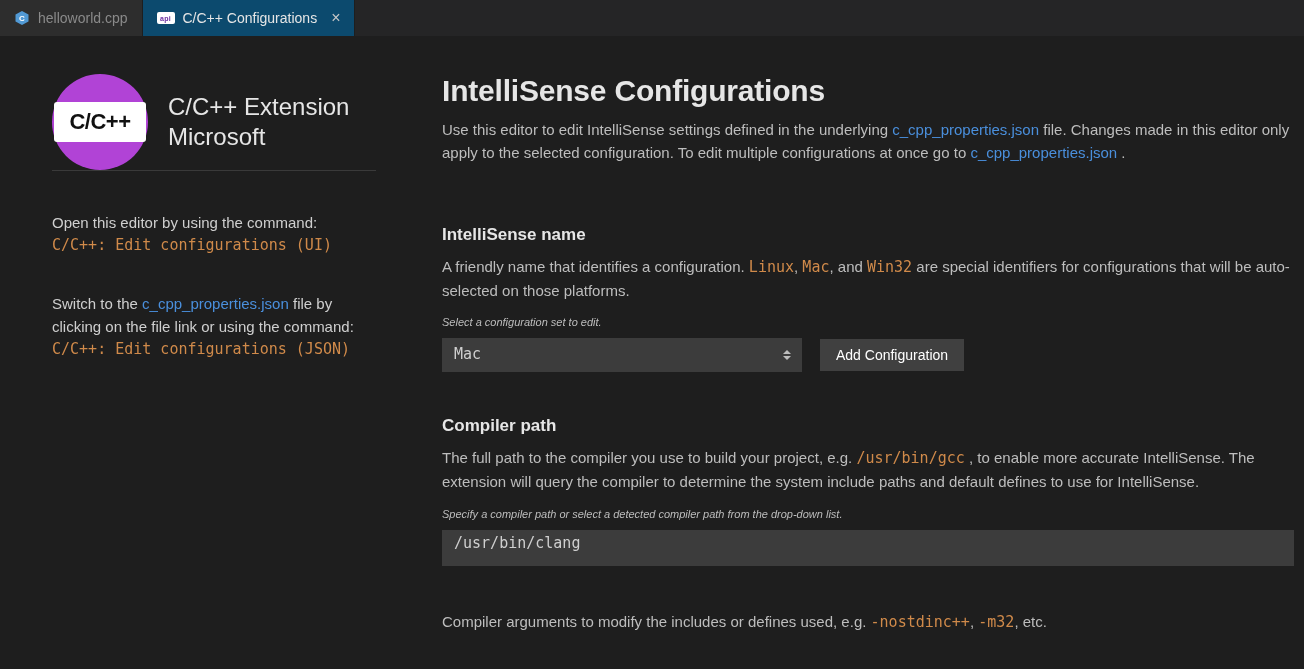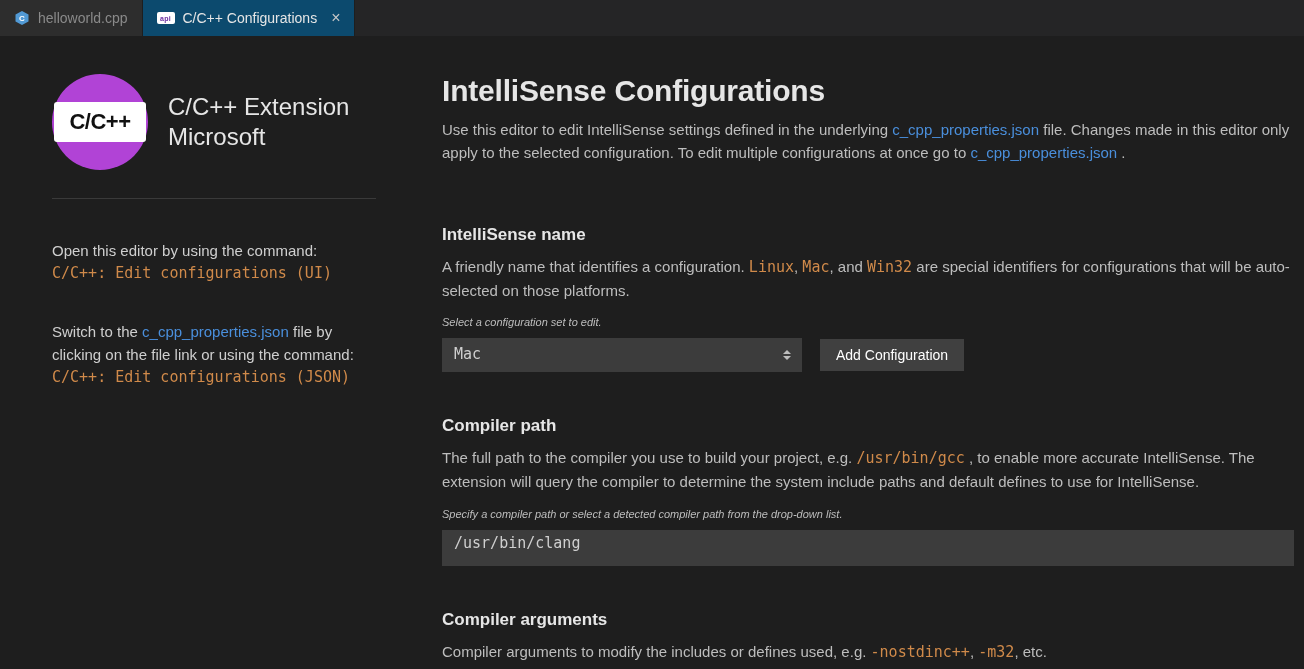--- a/index.html
+++ b/index.html
@@ -68,21 +68,20 @@
   
   .sidebar {
     width: 400px;
     padding: 38px 24px 0 52px;
     color: #cfcfcf;
   }
   .brand-row {
     display: flex;
     align-items: center;
     gap: 20px;
-    padding-bottom: 28px;
     border-bottom: 1px solid #3a3a3a;
   }
   .brand-logo {
     width: 96px; height: 96px;
     border-radius: 50%;
     background: #b143d6;
     display: flex; align-items: center; justify-content: center;
     position: relative;
     box-shadow: inset 0 0 0 3px #1e1e1e00;
   }
@@ -308,21 +307,20 @@
       <p class="desc">
         <span>The full path to the compiler you use to build your project, e.g. </span>
         <span class="code-inline">/usr/bin/gcc</span>
         <span>, to enable more accurate IntelliSense. The extension will query the compiler to determine the system include paths and default defines to use for IntelliSense.</span>
       </p>
       <p class="subdesc">Specify a compiler path or select a detected compiler path from the drop-down list.</p>
       <div class="input-box">/usr/bin/clang</div>
     </section>
 
     <section class="section tight">
-      <h3>Compiler arguments</h3>
       <p class="desc">
         <span>Compiler arguments to modify the includes or defines used, e.g. </span>
         <span class="code-inline">-nostdinc++</span><span>, </span><span class="code-inline">-m32</span><span>, etc.</span>
       </p>
     </section>
   </main>
 
 </div>
 
 </body></html>

